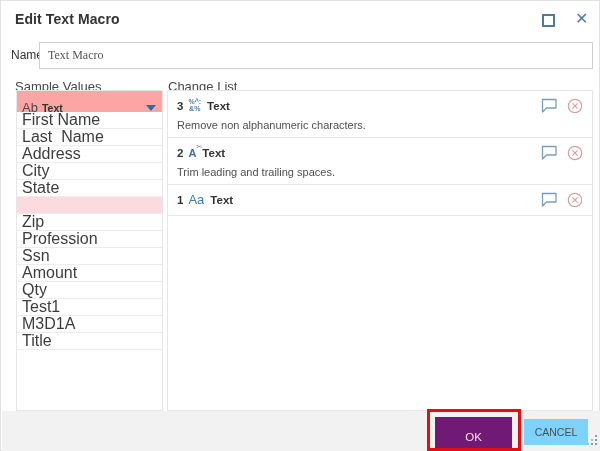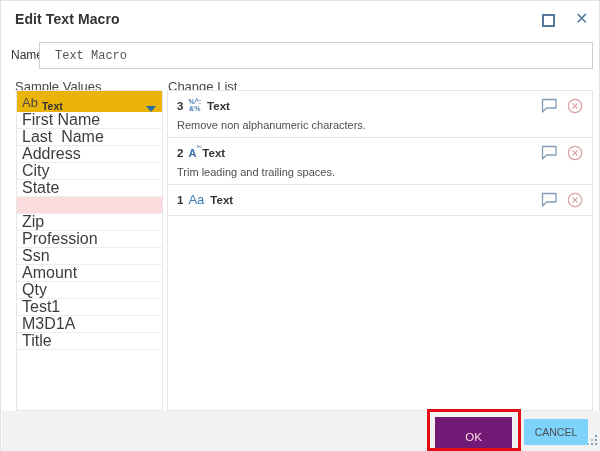--- a/index.html
+++ b/index.html
@@ -11,30 +11,30 @@
     background: #ffffff; border: 1px solid #e1e1e1;
   }
 
   
   .title { position: absolute; left: 14px; top: 10px; font-size: 14px; font-weight: bold; color: #333; letter-spacing: .1px; }
   .max-btn { position: absolute; left: 541px; top: 13px; width: 13px; height: 13px; border: 2px solid #54789c; background: transparent; cursor: pointer; }
   .close-btn { position: absolute; left: 574px; top: 8px; font-size: 16px; color: #54789c; cursor: pointer; line-height: 20px; }
 
   
   .name-label { position: absolute; left: 10px; top: 41px; height: 27px; line-height: 27px; font-size: 12px; color: #333; }
-  .name-input { position: absolute; left: 38px; top: 41px; width: 554px; height: 27px; border: 1px solid #cfcfcf; padding: 0 15px; font-size: 12px; color: #555; font-family: Liberation Mono, monospace; outline: none; }
+  .name-input { position: absolute; left: 38px; top: 41px; width: 554px; height: 27px; border: 1px solid #cfcfcf; padding: 0 8px; font-size: 12px; color: #555; font-family: Liberation Serif, serif; outline: none; }
 
   
   .section-label { position: absolute; top: 78px; font-size: 13px; color: #484848; }
   .sample-values-label { left: 14px; }
   .change-list-label { left: 167px; }
 
   
   .left-panel { position: absolute; left: 15px; top: 89px; width: 147px; height: 321px; background: #fff; border: 1px solid #e6e6e6; }
-  .dropdown-header { height: 21px; background: #eab308; display: flex; align-items: flex-end; padding: 12px 6px 0 5px; cursor: pointer; }
+  .dropdown-header { height: 21px; background: #fca5a5; display: flex; align-items: center; padding: 12px 6px 0 5px; cursor: pointer; }
   .dd-ab { font-size: 13px; color: #4a4a4a; line-height: 18px; }
   .dd-text { font-size: 10.5px; font-weight: bold; color: #333; margin-left: 4px; }
   .dd-arrow { margin-left: auto; width: 0; height: 0; border-left: 5px solid transparent; border-right: 5px solid transparent; border-top: 6px solid #2d6ba3; }
   .sample-row { height: 17px; line-height: 16px; font-size: 16px; color: #3d3d3d; padding-left: 5px; border-bottom: 1px solid #ededed; white-space: pre; cursor: default; }
   .sample-row.highlight { background: #fbdbdd; }
 
   
   .right-panel { position: absolute; left: 166px; top: 89px; width: 426px; height: 321px; background: #fff; border: 1px solid #e6e6e6; }
   .change-row { padding: 5px 9px 6px 9px; border-bottom: 1px solid #e8e8e8; }
   .change-title-line { display: flex; align-items: center; height: 19px; }

